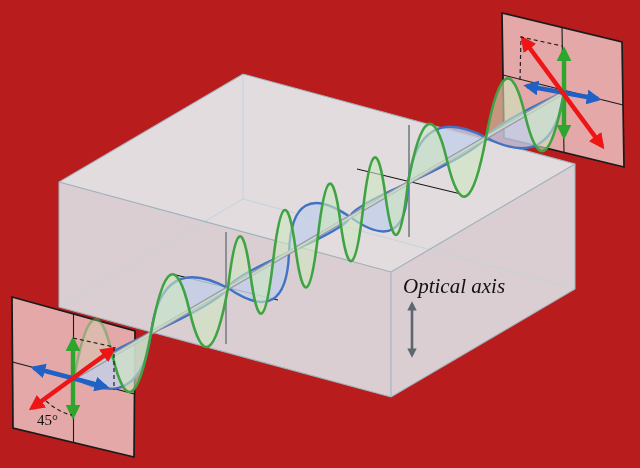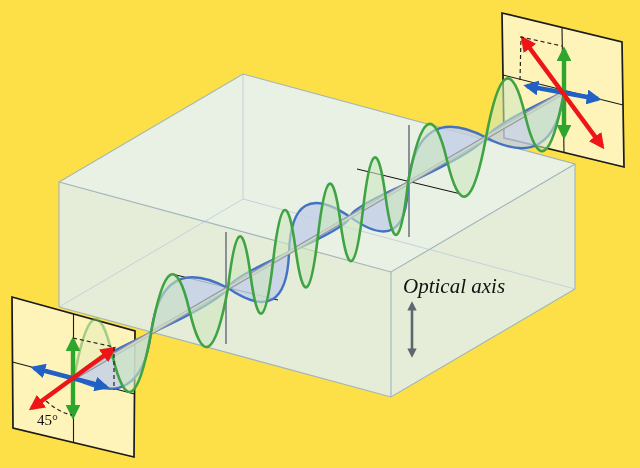--- a/index.html
+++ b/index.html
@@ -1,16 +1,16 @@
 <!DOCTYPE html>
 <html style="--wave_green: #3fa344; --wave_green_fill: #cfe7c0; --wave_blue: #4273c2; --wave_blue_fill: #c3cfe8; --arrow_red: #ee1517; --arrow_green: #2ea52c; --arrow_blue: #2160c4; --beam_gray: #8f969e; --beam_hilite: #c9ced4; --marker_gray: #8a9096; --axis_gray: #5d6770; --crystal_fill: #e7f2f5; --crystal_fill_side: #e0edf2; --crystal_edge: #9fb4bd; --crystal_edge_faint: #c3d3da; --panel_frame: #1a1a1a;"><head>
 <meta charset="utf-8">
 <style>
   html,body{margin:0;padding:0;background:#ffffff;}
-  .stage{width:640px;height:468px;position:relative;background:#fde047;overflow:hidden;}
+  .stage{width:640px;height:468px;position:relative;background:#b91c1c;overflow:hidden;}
   svg{display:block;}
   text{font-family:"Liberation Serif","DejaVu Serif",serif;fill:#111;}
   .lbl-optical{font-size:21px;font-style:italic;}
   .lbl-angle{font-size:15px;}
   
   .face-top{fill:var(--crystal_fill);fill-opacity:.9;}
   .face-left{fill:var(--crystal_fill_side);fill-opacity:.85;}
   .face-right{fill:var(--crystal_fill_side);fill-opacity:.85;}
   .box-edge{stroke:var(--crystal_edge);stroke-width:1.1;fill:none;}
   .box-edge-faint{stroke:var(--crystal_edge_faint);stroke-width:1;fill:none;}

